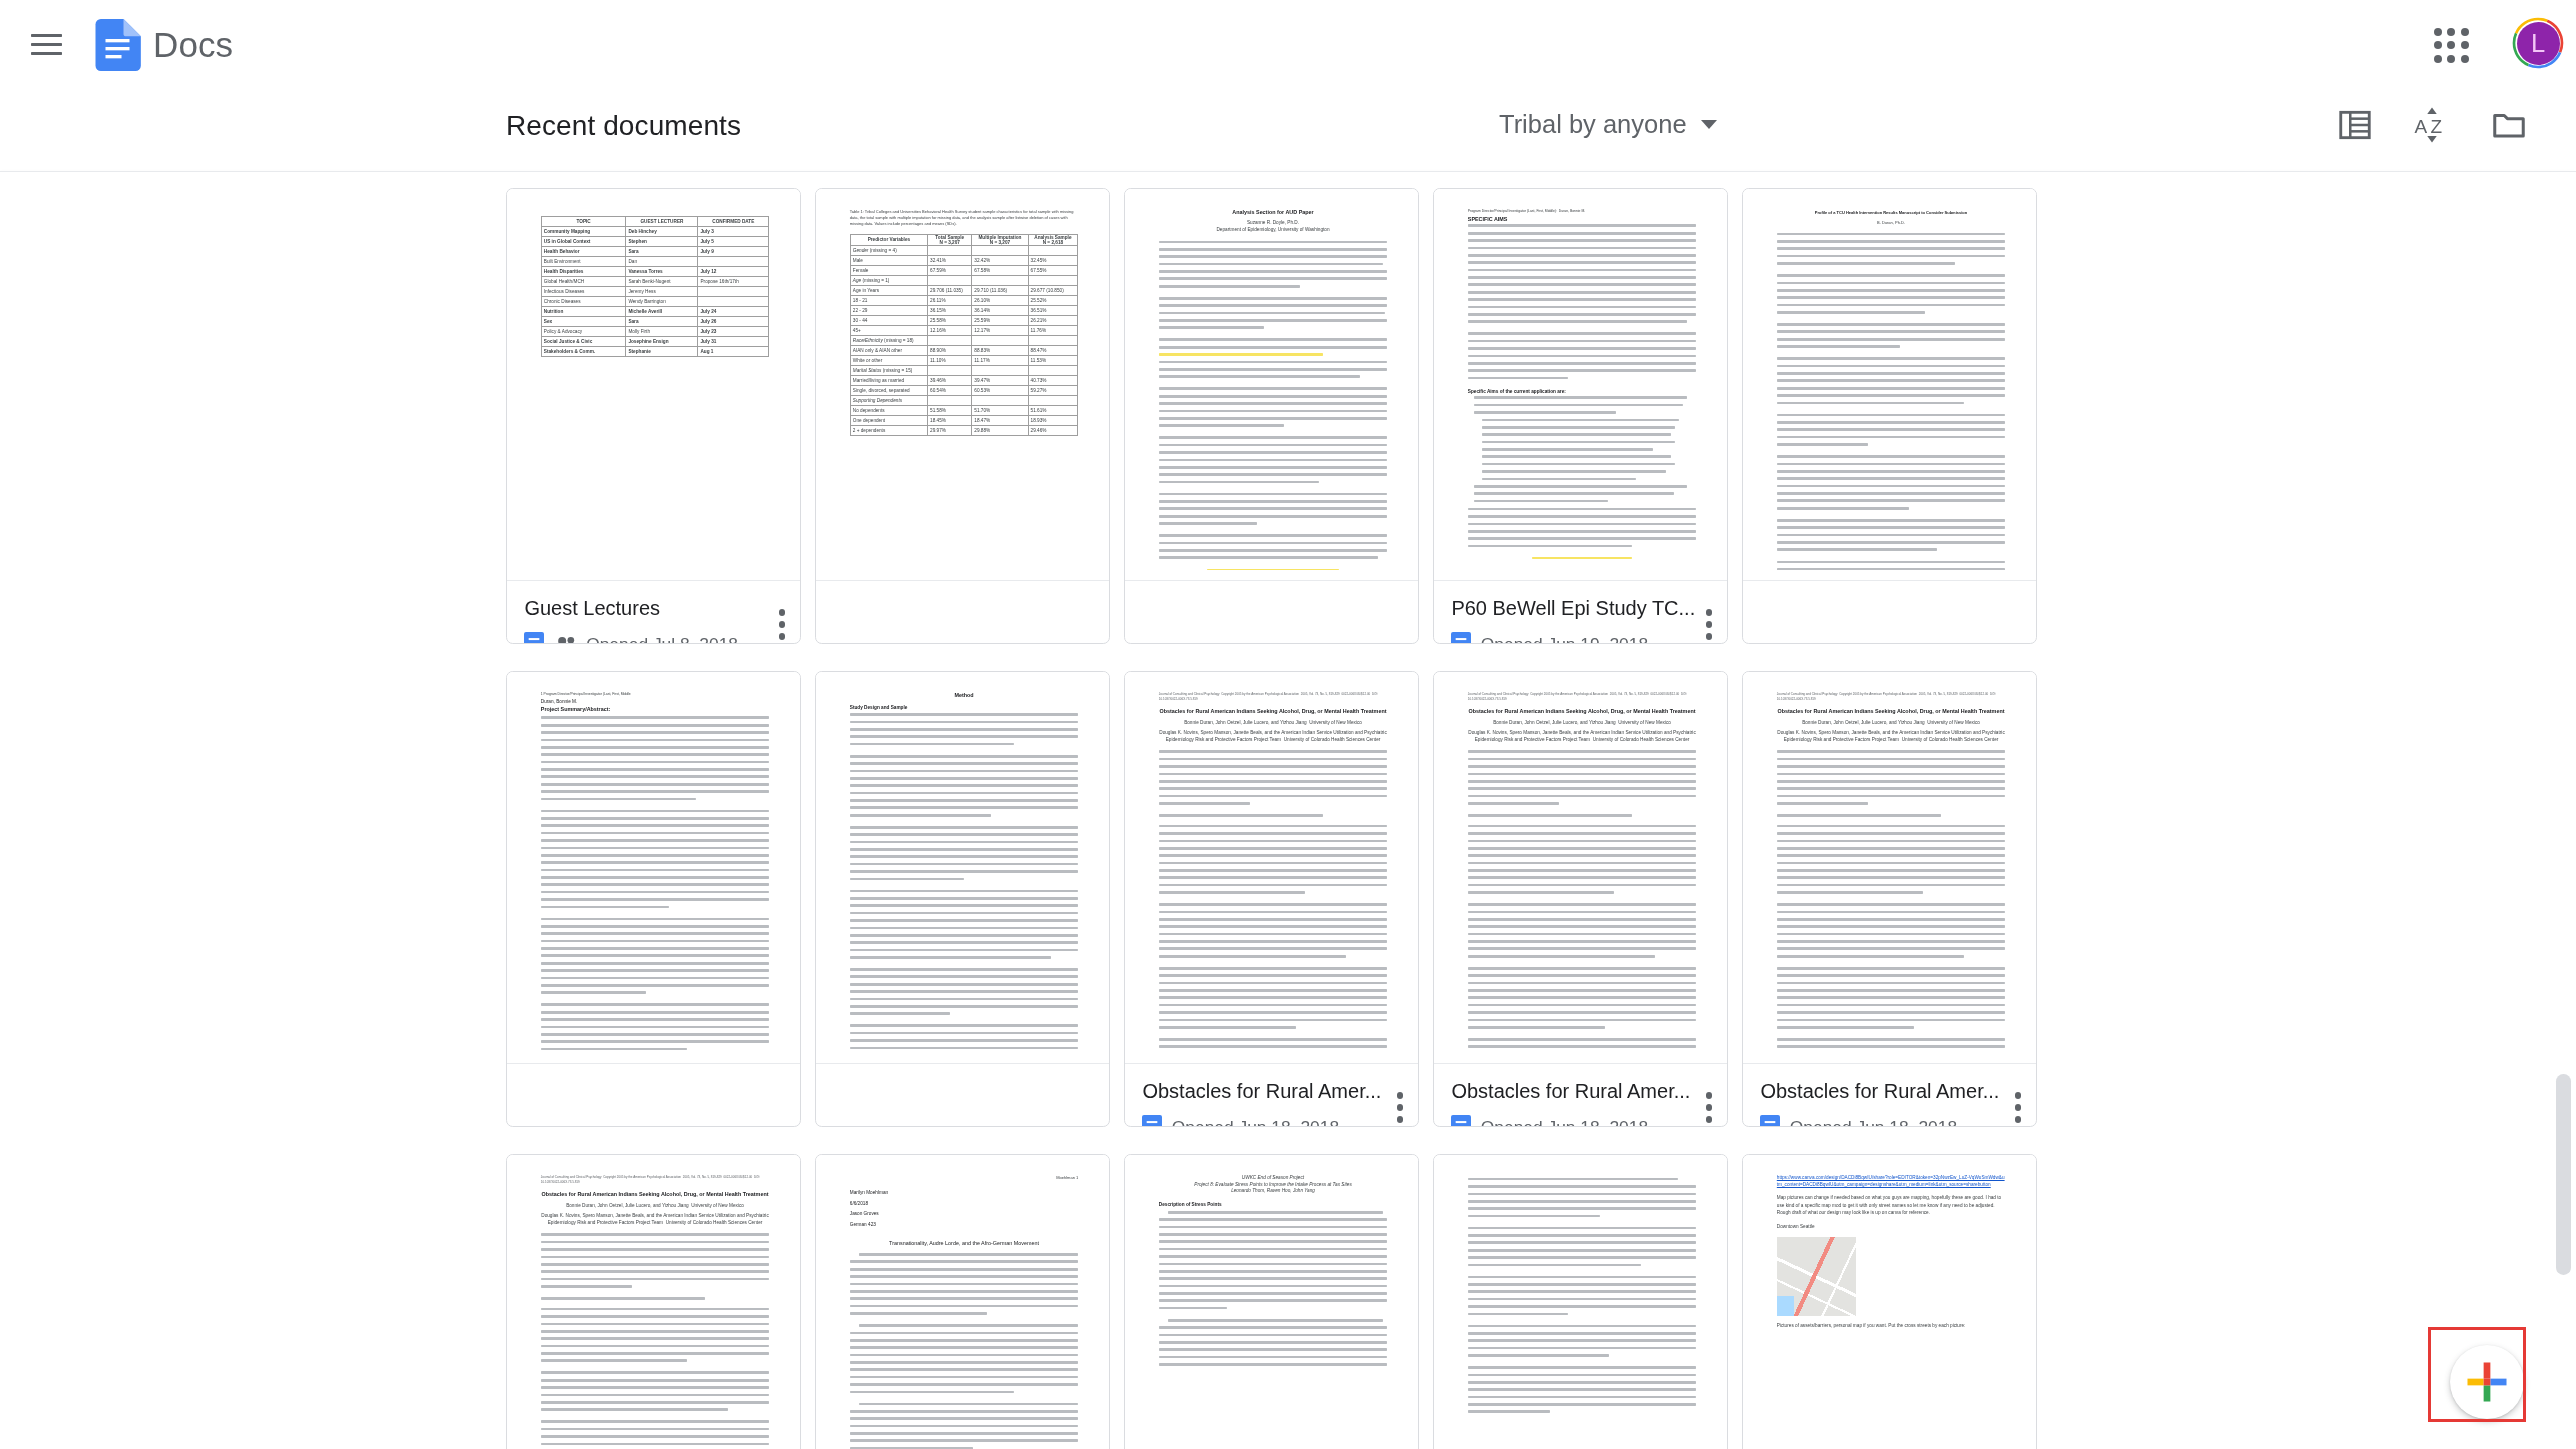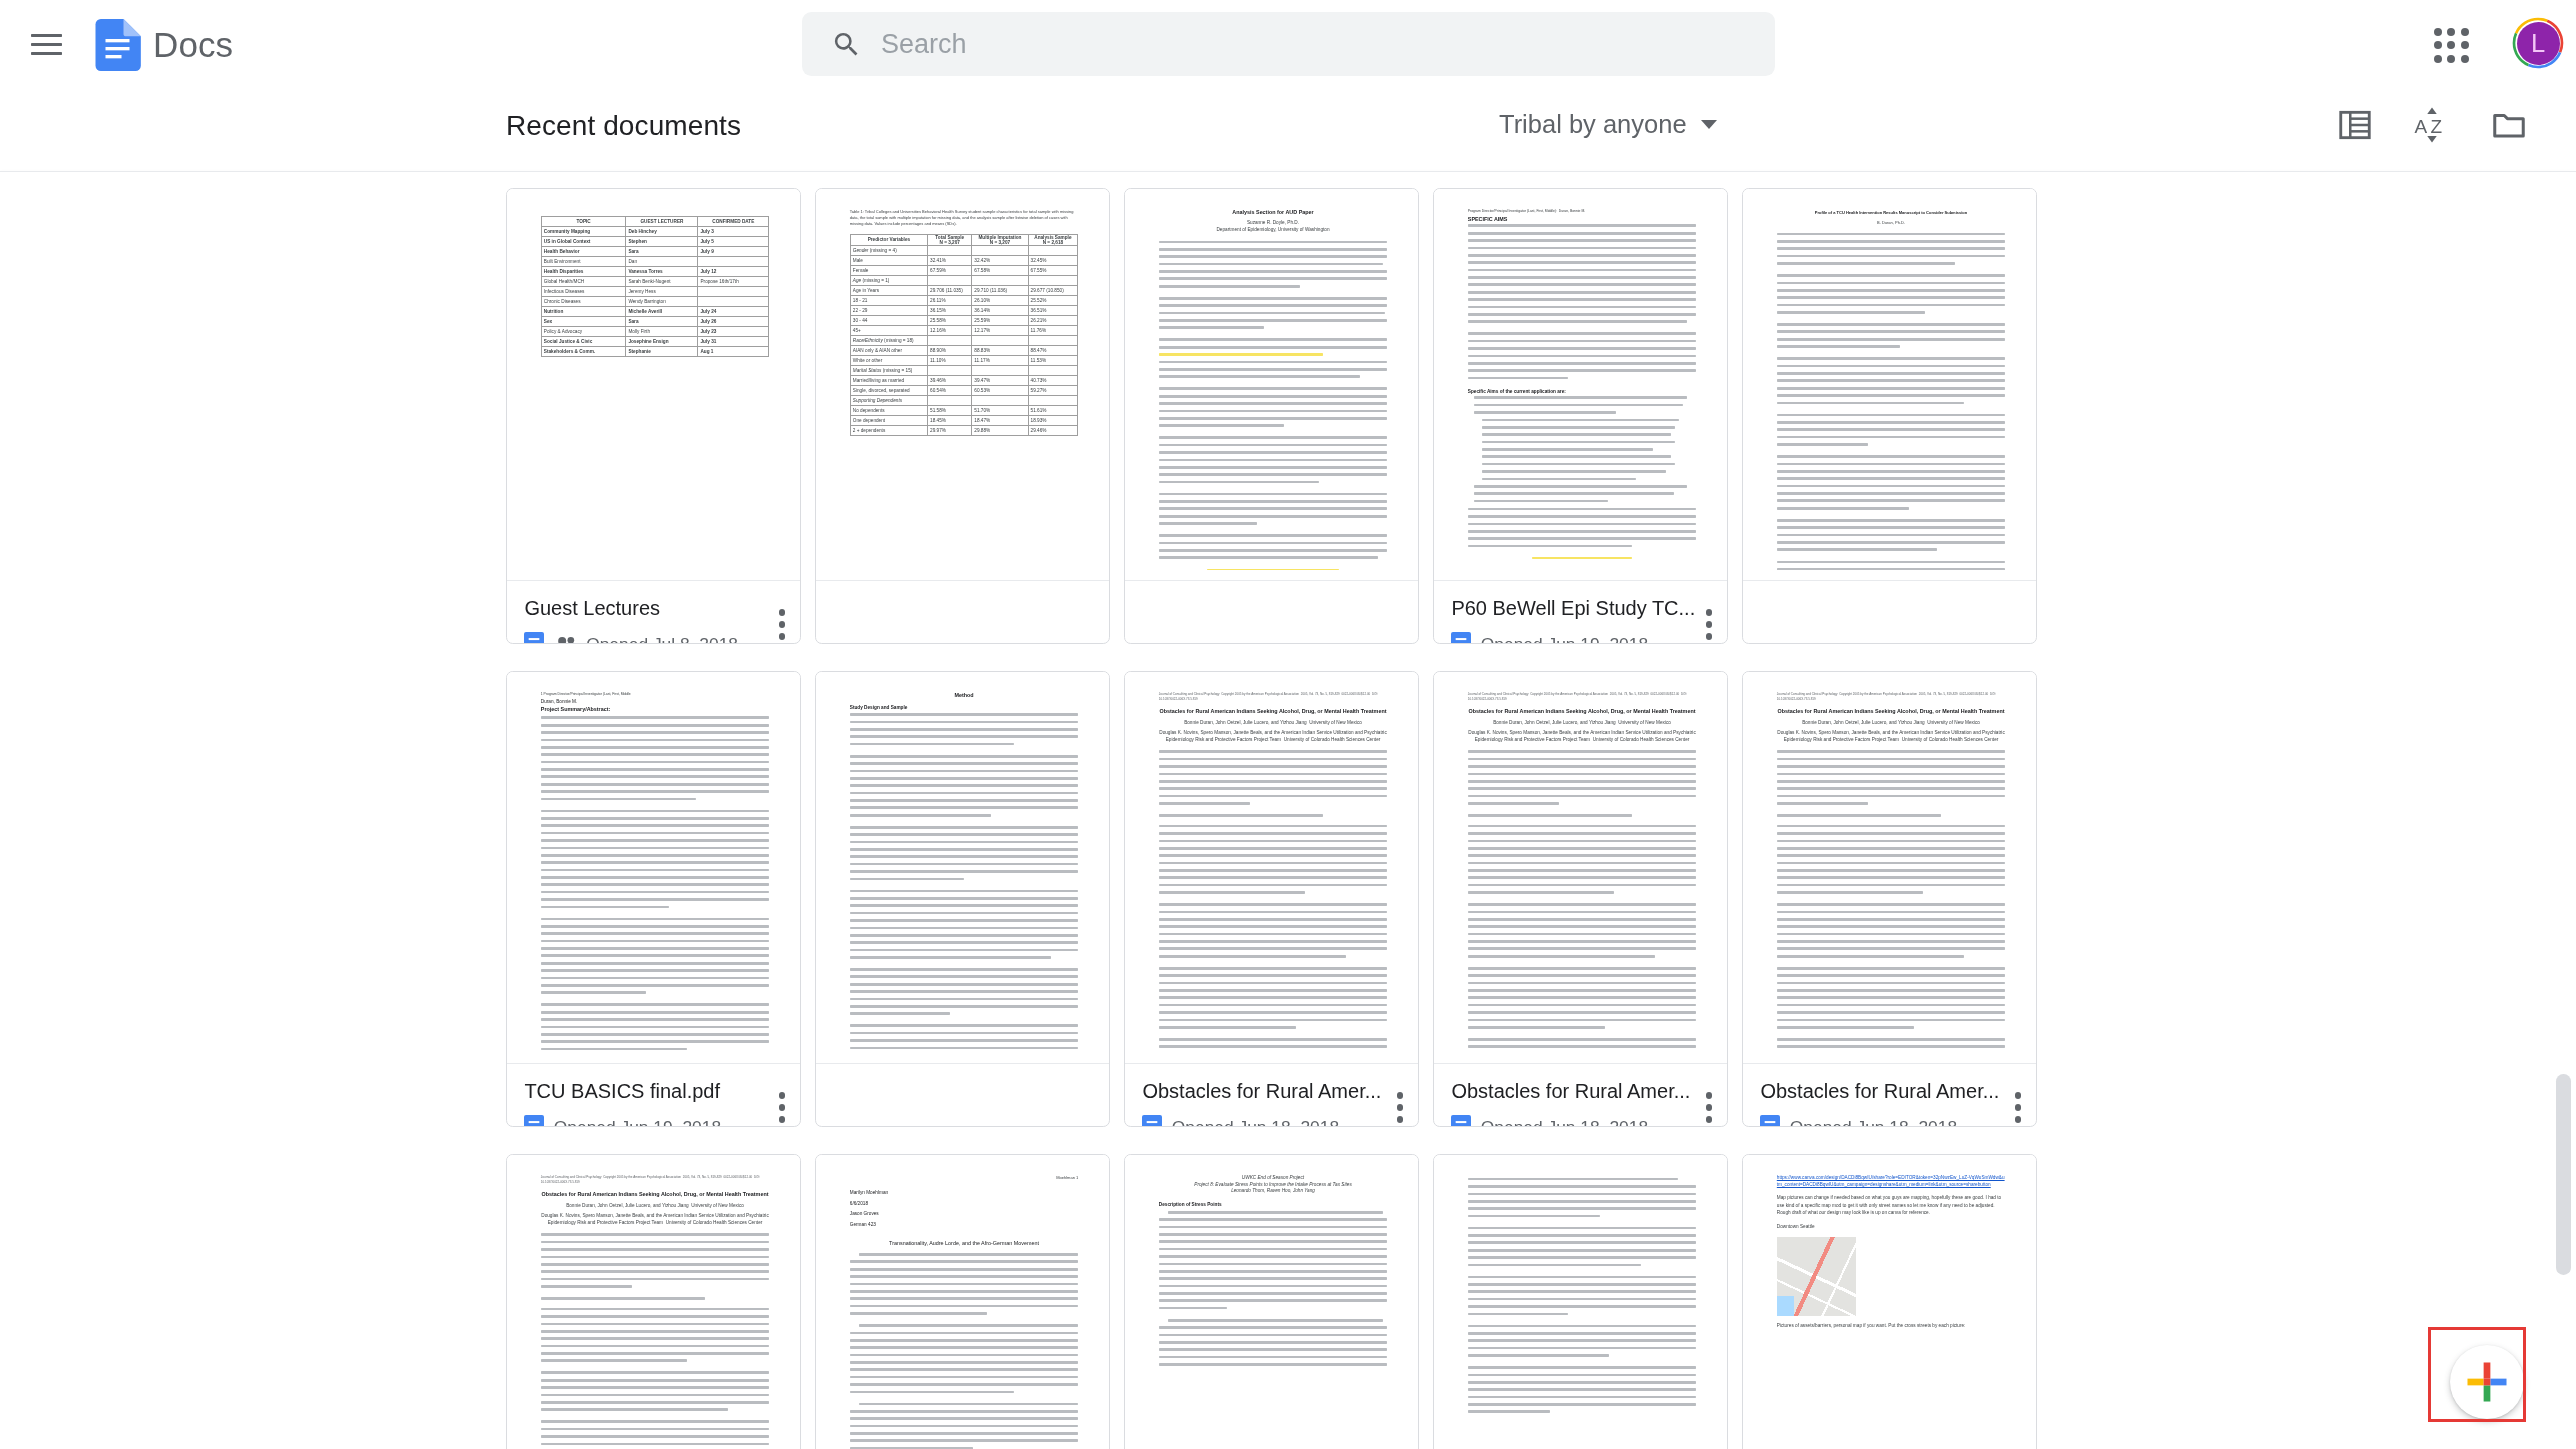--- a/index.html
+++ b/index.html
@@ -223,26 +223,20 @@
   <svg class="docs-logo" viewBox="0 0 70 78">
     <path d="M10 0h34l26 26v44a8 8 0 0 1-8 8H10a8 8 0 0 1-8-8V8a8 8 0 0 1 8-8z" fill="#4285f4"></path>
     <path d="M44 0l26 26H48a4 4 0 0 1-4-4V0z" fill="#a1c2fa"></path>
     <rect x="17" y="30" width="36" height="5" fill="#fff"></rect>
     <rect x="17" y="42" width="36" height="5" fill="#fff"></rect>
     <rect x="17" y="54" width="24" height="5" fill="#fff"></rect>
   </svg>
 
   <div class="docs-word">Docs</div>
 
-  <div class="searchbar">
-    <svg class="search-icon" viewBox="0 0 24 24">
-      <path fill="#5f6368" d="M15.5 14h-.79l-.28-.27A6.47 6.47 0 0 0 16 9.5 6.5 6.5 0 1 0 9.5 16c1.61 0 3.09-.59 4.23-1.57l.27.28v.79l5 4.99L20.49 19l-4.99-5zm-6 0C7.01 14 5 11.99 5 9.5S7.01 5 9.5 5 14 7.01 14 9.5 11.99 14 9.5 14z"></path>
-    </svg>
-    <input class="search-input" type="text" placeholder="Search" style="">
-  </div>
 
   <div class="apps-grid">
     <i></i>
       <i></i>
       <i></i>
       <i></i>
       <i></i>
       <i></i>
       <i></i>
       <i></i>
@@ -796,37 +790,20 @@
               <div class="tline" style="width:100%"></div>
             <div class="tline" style="width:100%"></div>
               <div class="tline" style="width:100%"></div>
             <div class="tline" style="width:100%"></div>
               <div class="tline" style="width:100%"></div>
             <div class="tline" style="width:64%"></div>
           </div>
 
         </div>
       </div>
-      <div class="card-foot">
-        <div class="card-title">TCU BASICS final.pdf</div>
-        <div class="card-meta">
-          <svg class="doc-mini" viewBox="0 0 30 38">
-            <rect width="30" height="38" rx="3" fill="#4285f4"></rect>
-            <rect x="7" y="9" width="16" height="3" fill="#fff"></rect>
-              <rect x="7" y="17" width="16" height="3" fill="#fff"></rect>
-              <rect x="7" y="25" width="10" height="3" fill="#fff"></rect>
-          </svg>
-          <span class="meta-text">Opened Jun 19, 2018</span>
-        </div>
-        <div class="kebab">
-            <i></i>
-            <i></i>
-            <i></i>
-          </div>
-      </div>
     </div>
 
     <div class="doc-card">
       <div class="thumb">
         <div class="thumb-page">
           <div class="mhead" style="margin-bottom:5.4px;">Method</div>
           <div style="font-size:4.7px;font-weight:bold;color:#202124;margin-bottom:3.4px;">Study Design and Sample</div>
           <div class="tpara">
             <div class="tline" style="width:100%"></div>
               <div class="tline" style="width:100%"></div>

